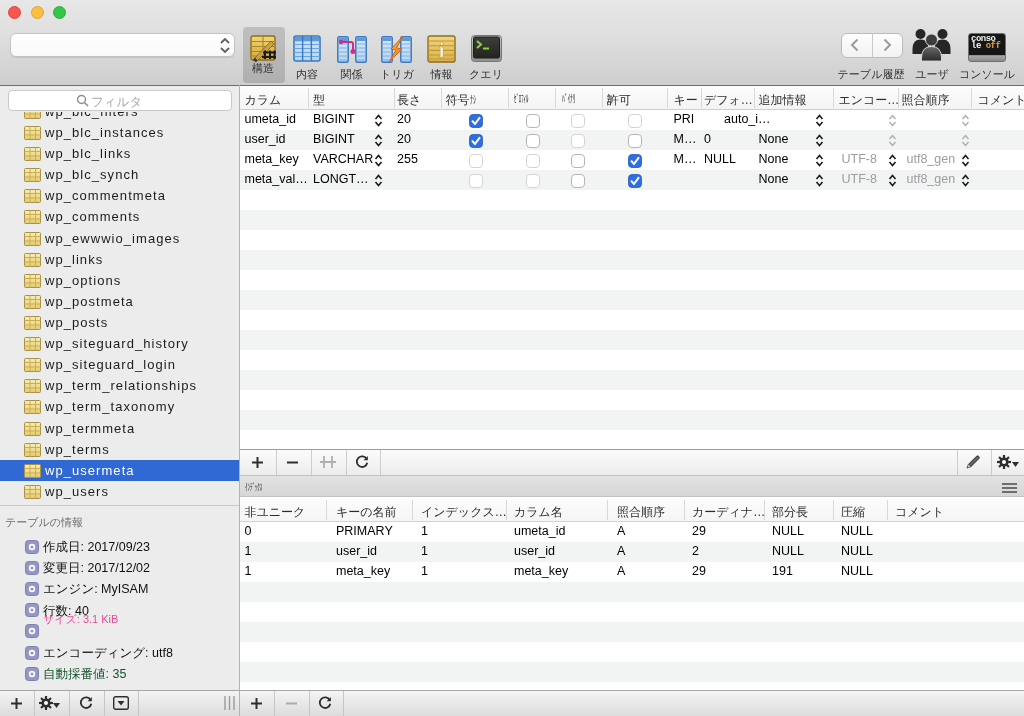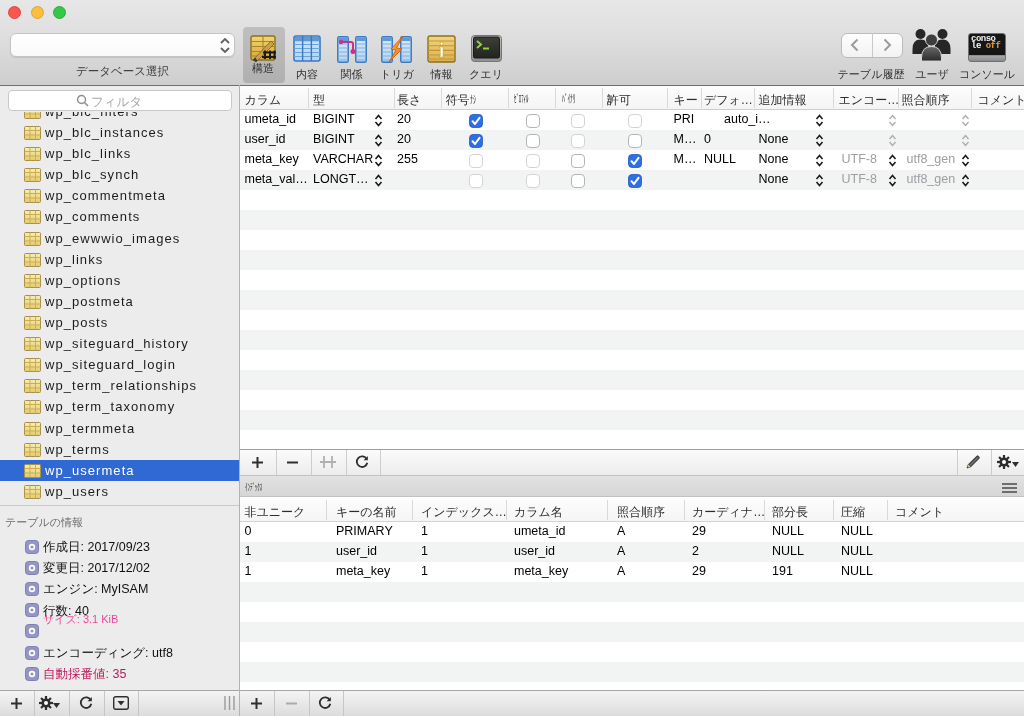--- a/index.html
+++ b/index.html
@@ -17,21 +17,20 @@
 <div class="a" style="left:0;top:0;width:1024px;height:85px;background:linear-gradient(180deg,#e7e7e7 0%,#dedede 45%,#cecece 100%);border-bottom:0"></div>
 <div class="a" style="left:0;top:84.5px;width:1024px;height:2px;background:#6f6f6f"></div>
 <div class="a tl" style="left:8px;top:6px;background:#f9564f;border:1px solid #dd4742"></div>
 <div class="a tl" style="left:31px;top:6px;background:#fcbe3f;border:1px solid #dfa535"></div>
 <div class="a tl" style="left:53px;top:6px;background:#34c748;border:1px solid #2dad3c"></div>
 <div class="a" style="left:10px;top:33px;width:225px;height:24px;background:linear-gradient(#ffffff,#f9f9f9);border:1px solid #c4c4c4;border-radius:6px;box-shadow:0 1px 1px rgba(0,0,0,0.1)"></div>
 <svg class="a" style="left:219px;top:37px" width="12" height="17">
       <path d="M2 6 L6 2 L10 6" fill="none" stroke="#606060" stroke-width="1.8"></path>
       <path d="M2 11 L6 15 L10 11" fill="none" stroke="#606060" stroke-width="1.8"></path>
     </svg>
-<div class="a lbl" style="left:10px;top:64px;width:225px;font-size:11.5px;color:#3c3c3c">データベース選択</div>
 <div class="a" style="left:242.5px;top:26.5px;width:42px;height:56px;background:rgba(0,0,0,0.15);border-radius:4px"></div>
 <svg class="a" style="left:249.5px;top:34.5px" width="27" height="28" viewBox="0 0 27 28">
 <defs>
         <linearGradient id="gold" x1="0" y1="0" x2="0" y2="1">
           <stop offset="0" stop-color="#f3d876"></stop>
           <stop offset="0.5" stop-color="#e3bc52"></stop>
           <stop offset="1" stop-color="#d8ab3e"></stop>
         </linearGradient>
       </defs>
 <rect x="1" y="1" width="24" height="24" rx="2" fill="url(#gold)" stroke="#8e6f1c" stroke-width="1.4"></rect>
@@ -432,21 +431,21 @@
 <rect x="0.5" y="0.5" width="13" height="13" rx="3" fill="#9596c6" stroke="#7f80b2"></rect>
 <circle cx="7" cy="7" r="3.2" fill="#fff"></circle>
       <circle cx="7" cy="7" r="1.6" fill="#9596c6"></circle>
     </svg>
 <div class="a" style="left:43px;top:645.0px;font-size:12.5px;color:#111">エンコーディング: utf8</div>
 <svg class="a" style="left:25px;top:666.7px" width="14" height="14" viewBox="0 0 14 14">
 <rect x="0.5" y="0.5" width="13" height="13" rx="3" fill="#9596c6" stroke="#7f80b2"></rect>
 <circle cx="7" cy="7" r="3.2" fill="#fff"></circle>
       <circle cx="7" cy="7" r="1.6" fill="#9596c6"></circle>
     </svg>
-<div class="a" style="left:43px;top:666.2px;font-size:12.5px;color:#be185d">自動採番値: 35</div>
+<div class="a" style="left:43px;top:666.2px;font-size:12.5px;color:#14532d">自動採番値: 35</div>
 <div class="a" style="left:240px;top:86px;width:784px;height:24px;background:linear-gradient(#fdfdfd,#f4f4f4);border-bottom:1px solid #cecece"></div>
 <div class="sep" style="left:308px;top:88px;height:20px"></div>
 <div class="sep" style="left:394px;top:88px;height:20px"></div>
 <div class="sep" style="left:441px;top:88px;height:20px"></div>
 <div class="sep" style="left:508px;top:88px;height:20px"></div>
 <div class="sep" style="left:555px;top:88px;height:20px"></div>
 <div class="sep" style="left:602px;top:88px;height:20px"></div>
 <div class="sep" style="left:667px;top:88px;height:20px"></div>
 <div class="sep" style="left:700.5px;top:88px;height:20px"></div>
 <div class="sep" style="left:754px;top:88px;height:20px"></div>

